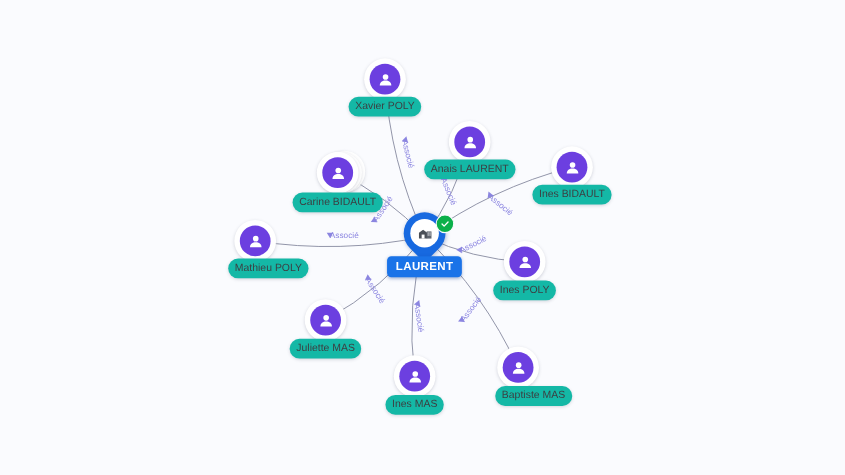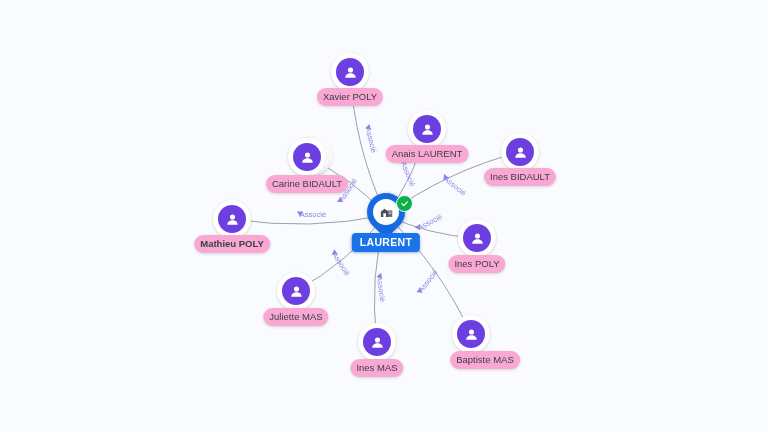--- a/index.html
+++ b/index.html
@@ -53,21 +53,21 @@
     background: #6c3fe0;
     display: flex;
     align-items: center;
     justify-content: center;
   }
   .node-disc svg { display: block; }
   .node-label {
     position: absolute;
     transform: translateX(-50%);
     white-space: nowrap;
-    background: #f9a8d4;
+    background: #14b8a6;
     color: #3c4043;
     font-size: 9.5px;
     line-height: 12px;
     padding: 3px 6px;
     border-radius: 9px;
     box-shadow: 0 1px 3px rgba(60,64,90,0.20);
   }
 
   
   #company-node {
@@ -228,21 +228,21 @@
       <div class="node-label" style="left: 307px; top: 175px;">Carine BIDAULT</div>
       <div class="node" style="left: 232px; top: 219px;">
         <div class="node-ring"></div>
         <div class="node-disc" style="background: rgb(108, 63, 224);">
           <svg width="17" height="17" viewBox="0 0 24 24" aria-hidden="true">
             <circle cx="12" cy="8.4" r="3.6" fill="#ffffff"></circle>
             <path d="M4.6 19.4c0-4.1 3.3-6.3 7.4-6.3s7.4 2.2 7.4 6.3z" fill="#ffffff"></path>
           </svg>
         </div>
       </div>
-      <div class="node-label" style="left: 232px; top: 235px; font-weight: bold;">Mathieu POLY</div>
+      <div class="node-label" style="left: 244px; top: 235px;">Mathieu POLY</div>
       <div class="node" style="left: 477px; top: 238px;">
         <div class="node-ring"></div>
         <div class="node-disc" style="background: rgb(108, 63, 224);">
           <svg width="17" height="17" viewBox="0 0 24 24" aria-hidden="true">
             <circle cx="12" cy="8.4" r="3.6" fill="#ffffff"></circle>
             <path d="M4.6 19.4c0-4.1 3.3-6.3 7.4-6.3s7.4 2.2 7.4 6.3z" fill="#ffffff"></path>
           </svg>
         </div>
       </div>
       <div class="node-label" style="left: 477px; top: 255px;">Ines POLY</div>

